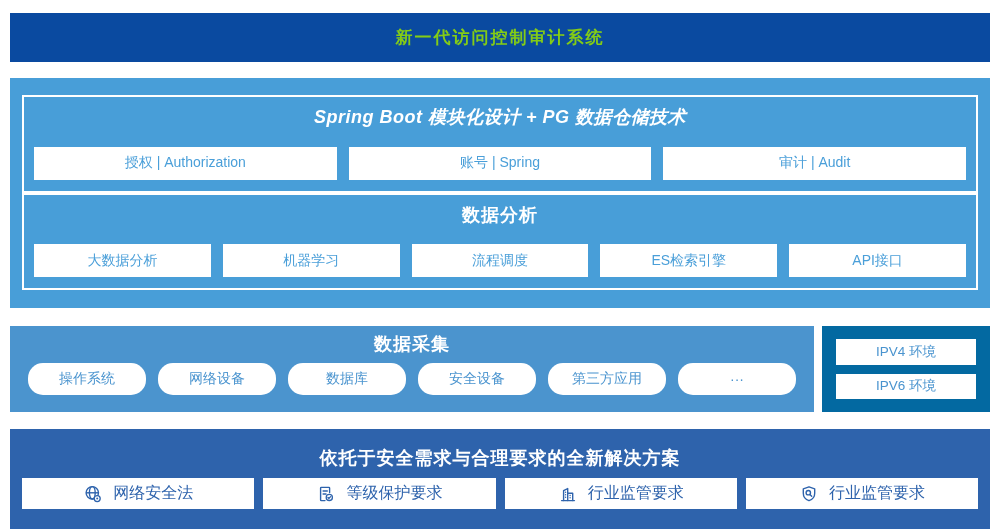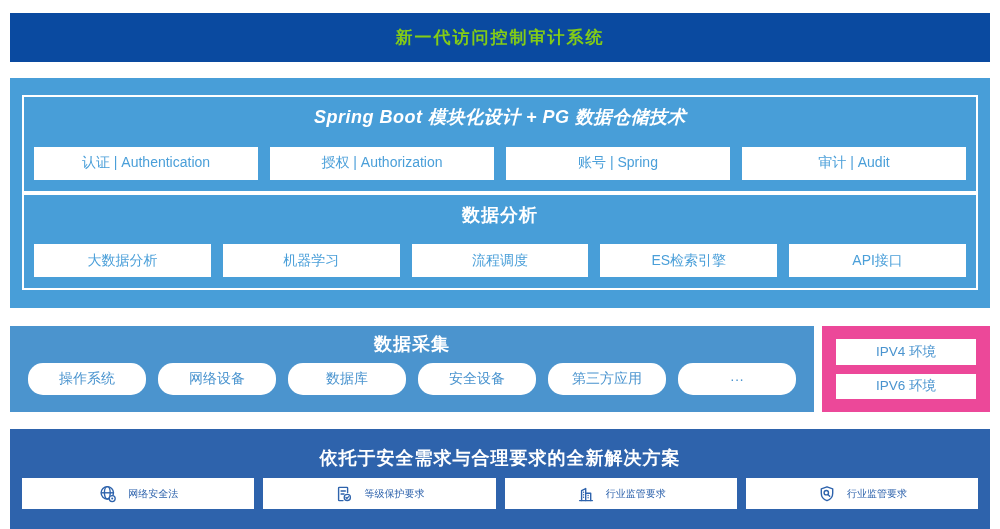--- a/index.html
+++ b/index.html
@@ -48,56 +48,55 @@
 
   
   .collect-row { margin:18px 10px 0; display:flex; gap:8px; height:86px; }
   .collect {
     flex:1; background:#4b94ce;
     padding:6px 18px 0;
   }
   .collect .frame-title { margin-bottom:7px; }
   .collect .wbox { height:32px; color:#4a94cf;border-radius:15px; }
   .env {
-    width:168px; background:#ec4899;
+    width:168px; background:#0369a1;
     padding:13px 14px;
     display:flex; flex-direction:column; gap:9px;
   }
   .env .wbox { height:auto; flex:1; font-size:13.5px; color:#4a94cf; }
 
   
   .solution {
     margin:17px 10px 0; height:100px;
     background:#2e63ac;
     padding:17px 12px 0;
   }
   .solution .frame-title { margin-bottom:8px; }
   .solution .row { gap:9px; }
   .sbox {
     flex:1; height:31px; background:#ffffff;
     display:flex; align-items:center; justify-content:center; gap:10px;
-    color:#2e63ac; font-size:10px; white-space:nowrap;
+    color:#2e63ac; font-size:16px; white-space:nowrap;
   }
   .sbox svg { display:block; }
 </style>
 </head>
 <body>
 
 <div class="page">
 
   <header class="banner">
     <h1>新一代访问控制审计系统</h1>
   </header>
 
   <section class="platform">
 
     <div class="framed">
       <div class="frame-title italic">Spring Boot 模块化设计 + PG 数据仓储技术</div>
       <div class="row">
-        <div class="wbox">认证 | Authentication</div>
         <div class="wbox">授权 | Authorization</div>
         <div class="wbox">账号 | Spring</div>
         <div class="wbox">审计 | Audit</div>
       </div>
     </div>
 
     <div class="framed">
       <div class="frame-title">数据分析</div>
       <div class="row">
         <div class="wbox">大数据分析</div>

